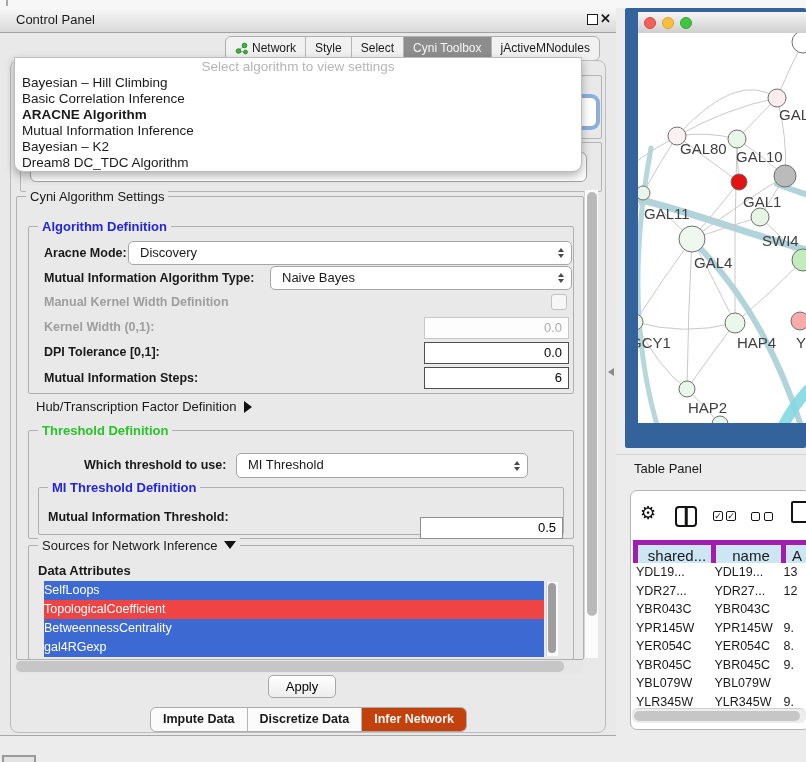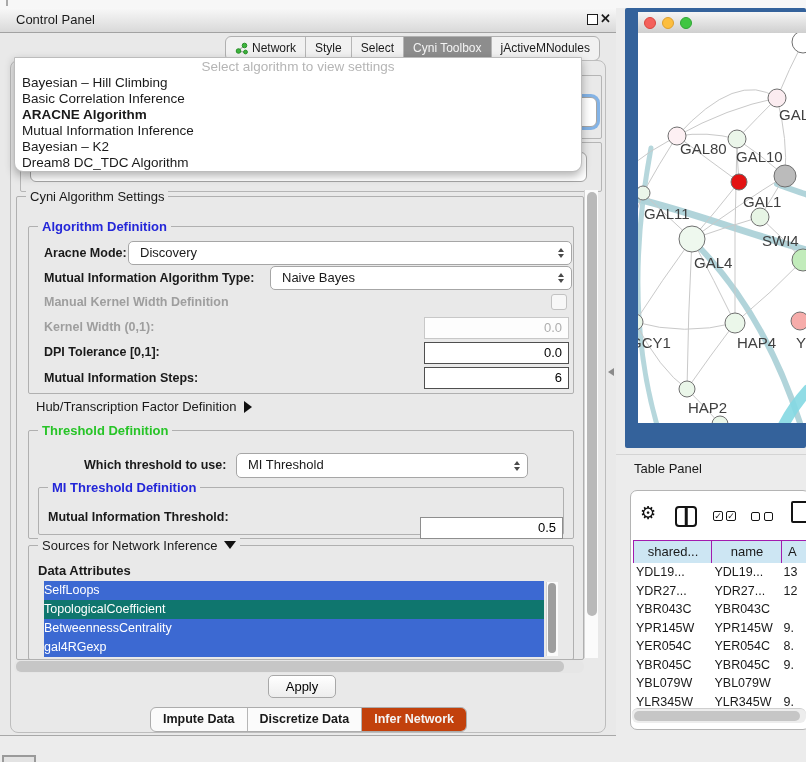--- a/index.html
+++ b/index.html
@@ -78,21 +78,21 @@
   .net-canvas{left:638px;top:33px;width:168px;height:390px;background:#fff;}
   
   .tp-sep{left:616px;top:454px;width:190px;height:1px;background:#d4d4d4;}
   .tp-title{left:634px;top:461px;font-size:13px;}
   .tp-body{left:630px;top:490px;width:178px;height:238px;background:#fff;border:1px solid #b4b4b4;border-radius:7px;}
   .gear{left:640px;top:502px;font-size:18px;color:#111;}
   .colic{left:675px;top:506px;width:18px;height:17px;border:2.5px solid #141414;border-radius:4px;}
   .colic div{position:absolute;left:50%;top:0;width:2.5px;height:100%;background:#141414;transform:translateX(-50%);}
   .cb{width:8px;height:8px;border:1.8px solid #141414;border-radius:2px;font-size:9px;line-height:8px;text-align:center;}
   .docic{left:791px;top:501px;width:14px;height:18px;border:2.5px solid #141414;border-radius:2px;background:#fff;}
-  .th{top:540px;height:22px;background:#cde6f3;border:1px solid #a21caf;font-size:13px;text-align:center;line-height:22px;}
+  .th{top:540px;height:22px;background:#cde6f3;border:5px solid #a21caf;font-size:15px;text-align:center;line-height:22px;}
   .tp-rows{left:631px;top:563px;width:177px;height:146px;overflow:hidden;background:#fff;}
   .trow{display:flex;height:18.5px;line-height:18.5px;font-size:12.5px;}
   .trow span{display:block;padding-left:5px;overflow:hidden;white-space:nowrap;}
   .c1{width:78px;} .c2{width:68px;} .c3{width:26px;}
 </style>
 </head>
 <body>
 
 <div class="screen">
 
@@ -199,21 +199,21 @@
   </div>
 
   <div class="abs grp" style="left:28px;top:545px;width:544px;height:113px;">
     <span class="gtitle" style="font-weight:400;">
       <span>Sources for Network Inference</span><span class="tri-down"></span>
     </span>
   </div>
   <div class="abs lbl" style="left:38px;top:563px;font-size:13px;">Data Attributes</div>
   <div class="abs" id="attr-list" style="left:44px;top:581px;width:500px;height:76px;overflow:hidden;">
       <div class="attr-item" style="background: rgb(60, 105, 210);">SelfLoops</div>
-      <div class="attr-item" style="background: #0f766e;">TopologicalCoefficient</div>
+      <div class="attr-item" style="background: #ef4444;">TopologicalCoefficient</div>
       <div class="attr-item" style="background: rgb(60, 105, 210);">BetweennessCentrality</div>
       <div class="attr-item" style="background: rgb(60, 105, 210);">gal4RGexp</div>
     </div>
   <div class="abs vscroll" style="left:546px;top:582px;width:11px;height:74px;">
     <div class="vthumb" style="position:absolute;left:1px;top:1px;width:8px;height:70px;background:#9e9e9e;"></div>
   </div>
 
   <div class="abs vscroll" style="left:584px;top:190px;width:13px;height:468px;">
     <div class="vthumb" style="position:absolute;left:1.5px;top:2px;width:10px;height:424px;"></div>
   </div>

